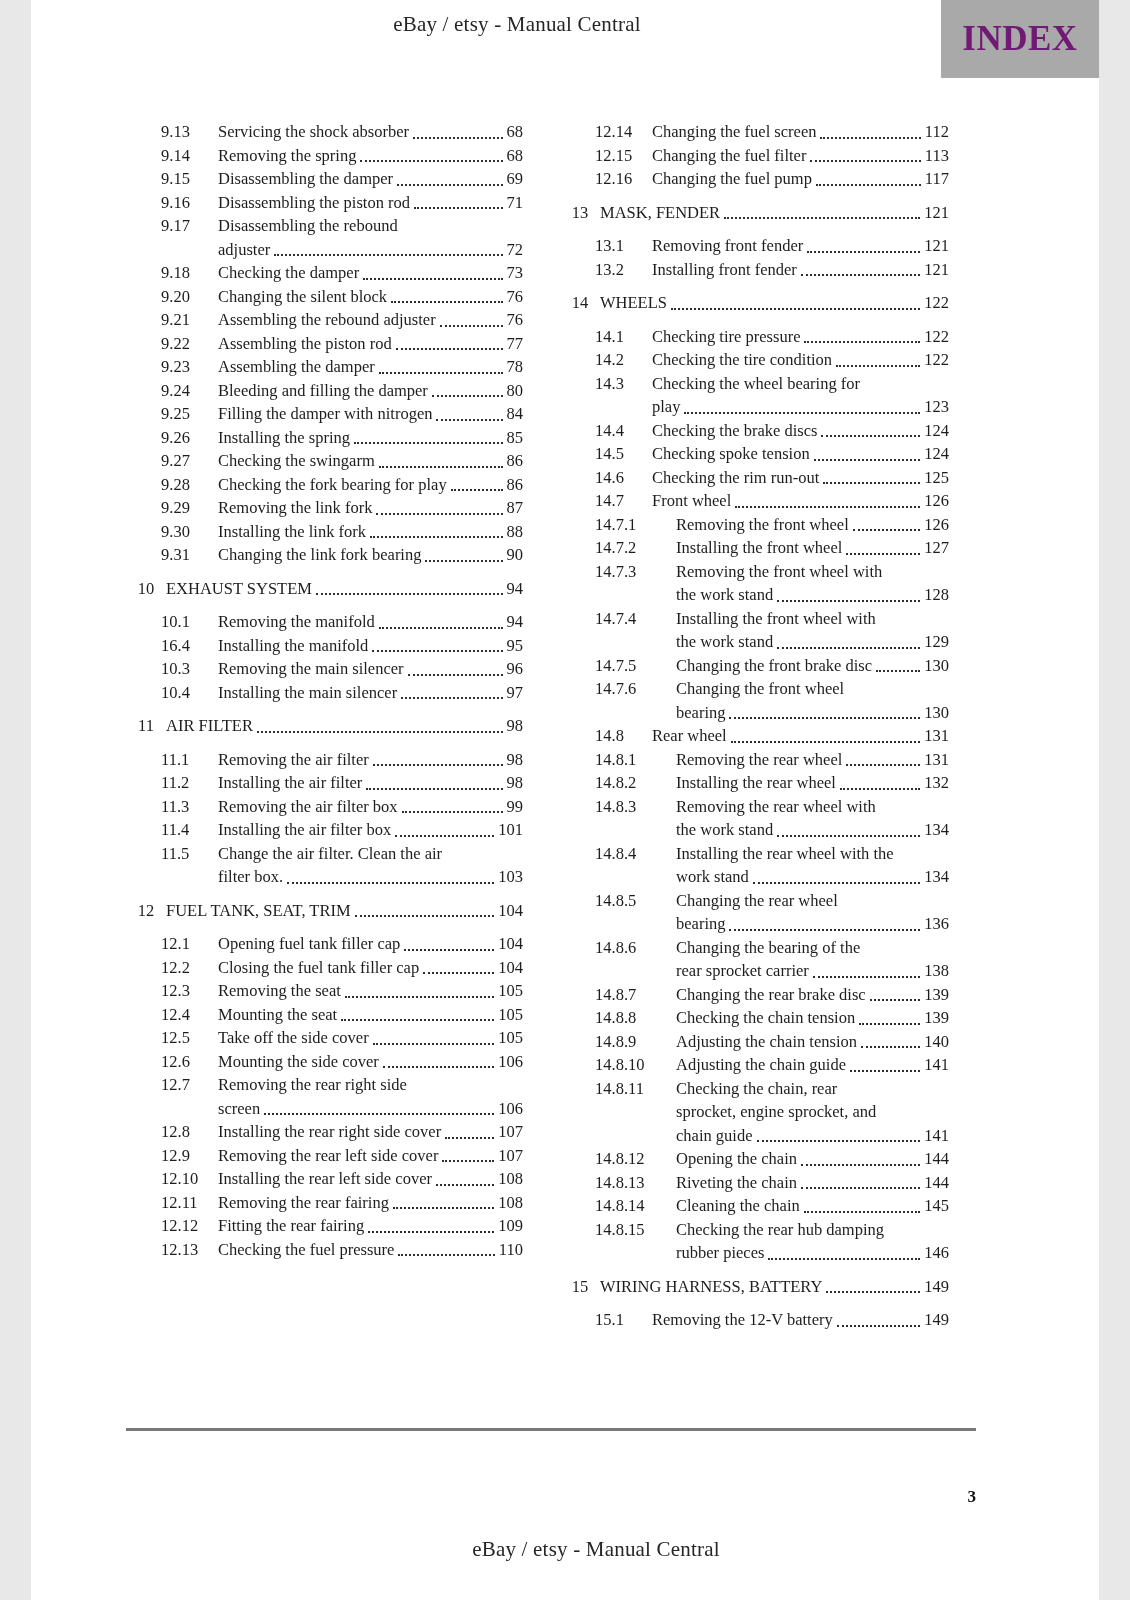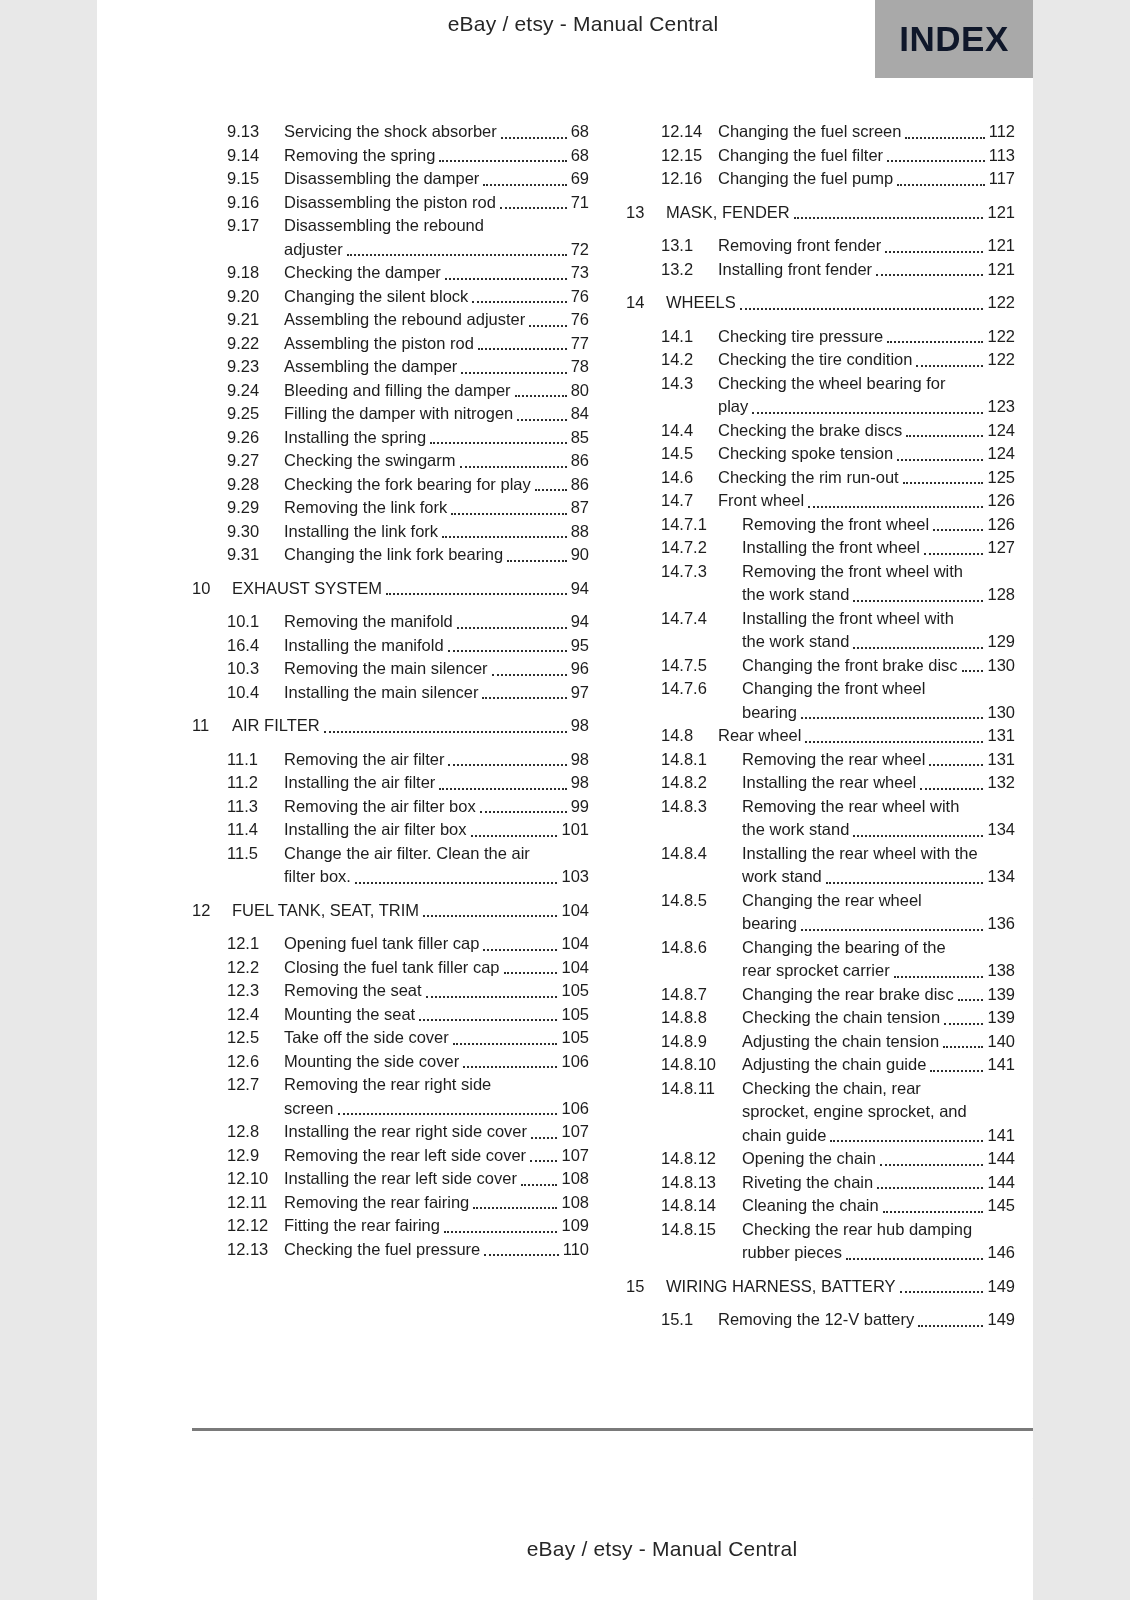--- a/index.html
+++ b/index.html
@@ -1,49 +1,49 @@
 <!DOCTYPE html>
 <html><head>
 <meta charset="utf-8">
 <style>
   html, body { margin: 0; padding: 0; background: #e8e8e8; }
   .page {
     position: relative;
-    width: 936px; height: 1600px;
+    width: 1068px; height: 1600px;
     margin: 0 auto;
     background: #ffffff;
-    font-family: Liberation Sans, sans-serif;
+    font-family: Liberation Serif, serif;
     color: #1d1d1d;
     overflow: hidden;
   }
   .header-title {
     position: absolute; top: 12px; left: 0; width: 972px;
     text-align: center; font-size: 21px; letter-spacing: 0.2px;
     color: #262626;
   }
   .index-badge {
     position: absolute; top: 0; right: 0;
     width: 158px; height: 78px;
     background: #a9a9a9;
     display: flex; align-items: center; justify-content: center;
   }
   .index-badge .index-label {
-    font-size: 35px; font-weight: bold; color: #0f172a; letter-spacing: 0.5px;
+    font-size: 35px; font-weight: bold; color: #701a75; letter-spacing: 0.5px;
   }
   .toc-col {
     position: absolute; top: 120px;
     font-size: 16.5px; line-height: 23.5px;
   }
   .toc-col.left  { left: 95px;  width: 397px; }
   .toc-col.right { left: 523px; width: 389px; margin-left: 6px; }
   .entry { display: flex; align-items: flex-start; }
   .entry .num { flex: none; }
   .entry .body { flex: 1; min-width: 0; }
   .entry.lvl-top { margin: 10px 0; }
-  .entry.lvl-top .num { width: 40px; }
+  .entry.lvl-top .num { width: 40px; text-align: center; }
   .entry.lvl-sub { padding-left: 35px; }
   .entry.lvl-sub .num { width: 57px; }
   .entry.lvl-subsub { padding-left: 35px; }
   .entry.lvl-subsub .num { width: 81px; }
   .line { white-space: nowrap; }
   .line.last { display: flex; align-items: baseline; }
   .line.last .txt { flex: none; }
   .dots {
     flex: 1 1 0; min-width: 10px; align-self: flex-end;
     border-bottom: 2.5px dotted #2e2e2e;

